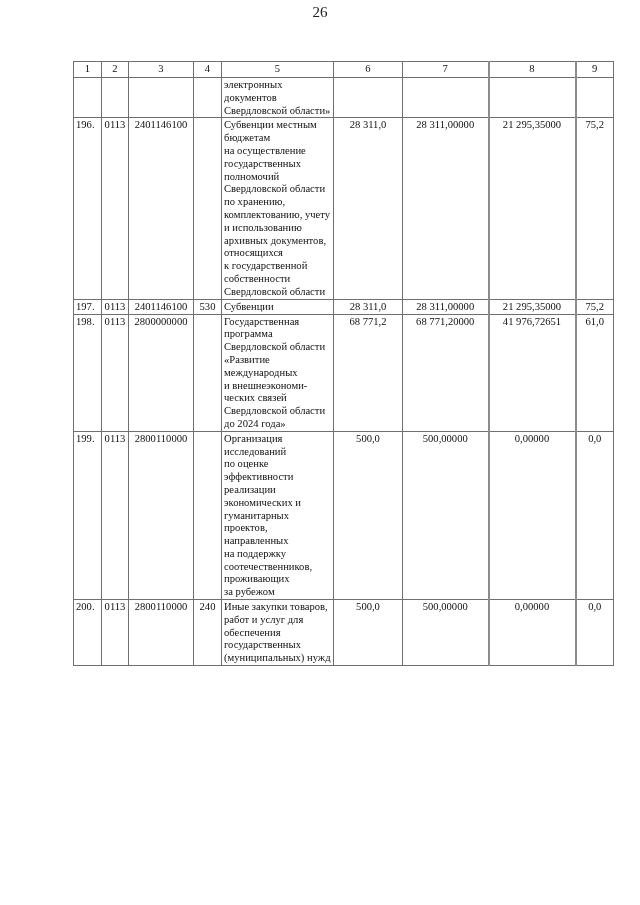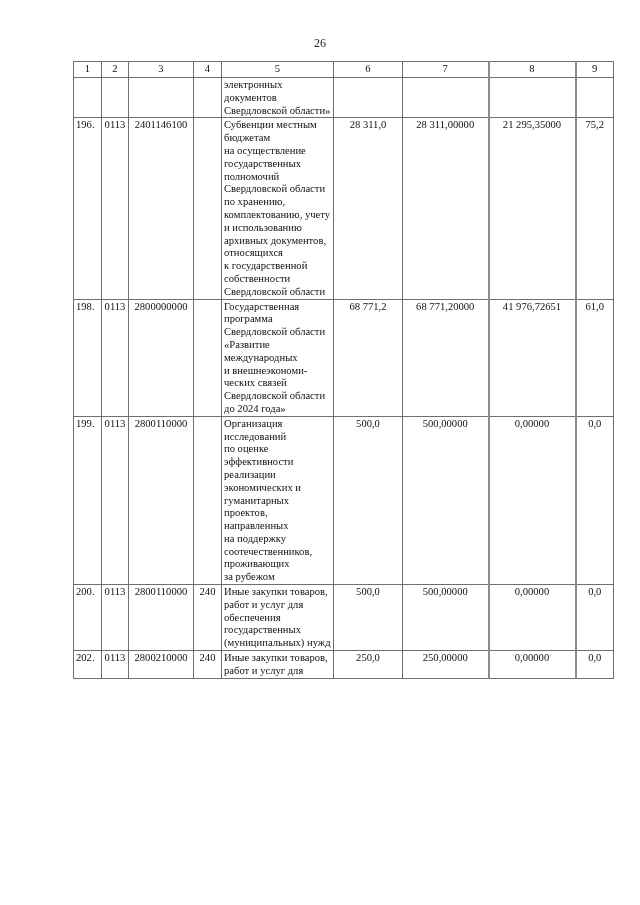--- a/index.html
+++ b/index.html
@@ -1,19 +1,19 @@
 <!DOCTYPE html>
 <html><head>
   <meta charset="utf-8">
   <style>
     html, body { margin: 0; padding: 0; background: #ffffff; }
     body { width: 640px; height: 905px; position: relative; overflow: hidden;
            font-family: "Liberation Serif", "DejaVu Serif", serif; color: #111; }
-    .page-number { position: absolute; top: 36px; left: 0; width: 640px; text-align: center;
-                   font-size: 12px; color: #222; }
+    .page-number { position: absolute; top: 4px; left: 0; width: 640px; text-align: center;
+                   font-size: 15px; color: #222; }
     table.budget { position: absolute; top: 61px; left: 73px; border-collapse: collapse;
                    table-layout: fixed; width: 540px; font-size: 10.6px; line-height: 12.8px; }
     table.budget td { border: 1px solid #6f6f6f; vertical-align: top; padding: 1px 2px 0 2px;
                       overflow: hidden; }
     table.budget td.c6, table.budget td.c7, table.budget td.c8, table.budget td.c9 { border-left-color: #8a8a8a; }
     table.budget td.c8, table.budget td.c9 { border-left: 2px solid #8c8c8c; }
     tr.hdr td { text-align: center; height: 14px; padding-top: 1px; }
     td.c1 { text-align: left; padding-left: 3px; }
     td.c2 { text-align: center; }
     td.c3 { text-align: center; }
@@ -81,20 +81,31 @@
 архивных документов,
 относящихся
 к государственной
 собственности
 Свердловской области</td>
         <td class="c6">28 311,0</td>
         <td class="c7">28 311,00000</td>
         <td class="c8">21 295,35000</td>
         <td class="c9">75,2</td>
       </tr>
+      <tr style="height: 15px;">
+        <td class="c1">197.</td>
+        <td class="c2">0113</td>
+        <td class="c3">2401146100</td>
+        <td class="c4">530</td>
+        <td class="c5">Субвенции</td>
+        <td class="c6">28 311,0</td>
+        <td class="c7">28 311,00000</td>
+        <td class="c8">21 295,35000</td>
+        <td class="c9">75,2</td>
+      </tr>
       <tr style="height: 114px; margin-left: 32px;">
         <td class="c1">198.</td>
         <td class="c2">0113</td>
         <td class="c3">2800000000</td>
         <td class="c4"></td>
         <td class="c5">Государственная
 программа
 Свердловской области
 «Развитие
 международных
@@ -138,26 +149,14 @@
         <td class="c5">Иные закупки товаров,
 работ и услуг для
 обеспечения
 государственных
 (муниципальных) нужд</td>
         <td class="c6">500,0</td>
         <td class="c7">500,00000</td>
         <td class="c8">0,00000</td>
         <td class="c9">0,0</td>
       </tr>
-      <tr style="height: 28px;">
-        <td class="c1">202.</td>
-        <td class="c2">0113</td>
-        <td class="c3">2800210000</td>
-        <td class="c4">240</td>
-        <td class="c5">Иные закупки товаров,
-работ и услуг для</td>
-        <td class="c6">250,0</td>
-        <td class="c7">250,00000</td>
-        <td class="c8">0,00000</td>
-        <td class="c9">0,0</td>
-      </tr>
     </tbody>
 </table>
 
 </body></html>

